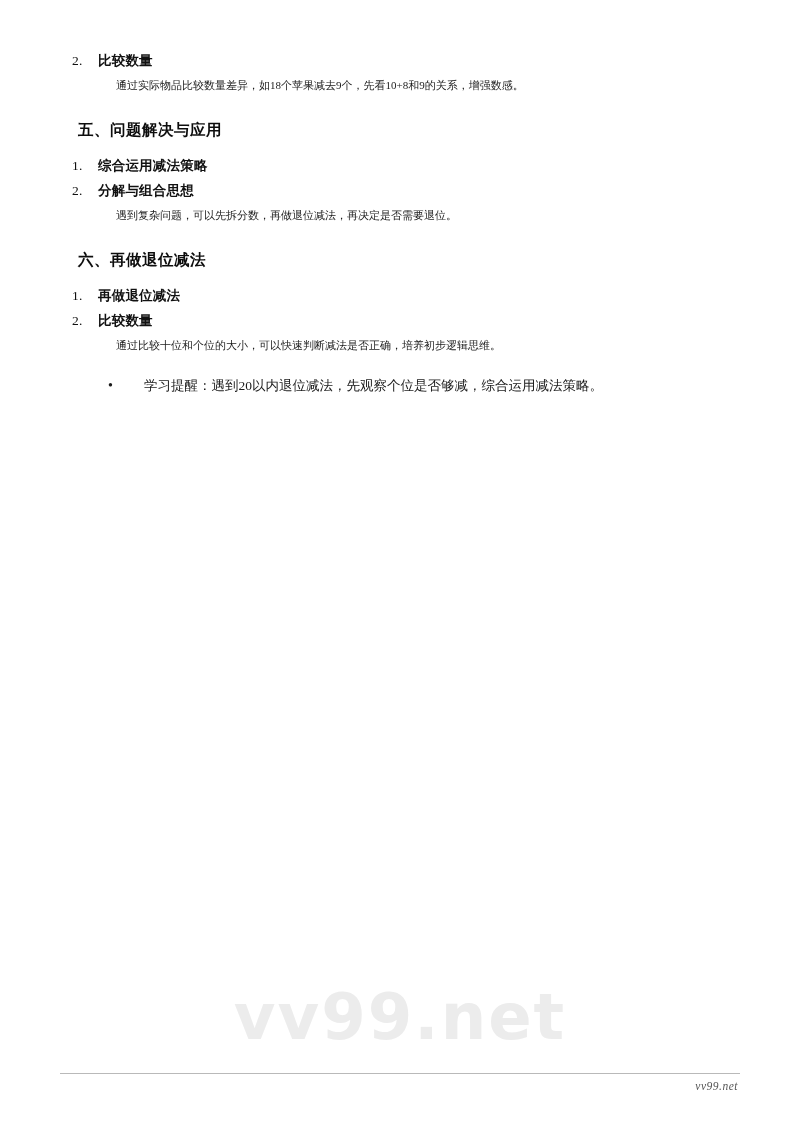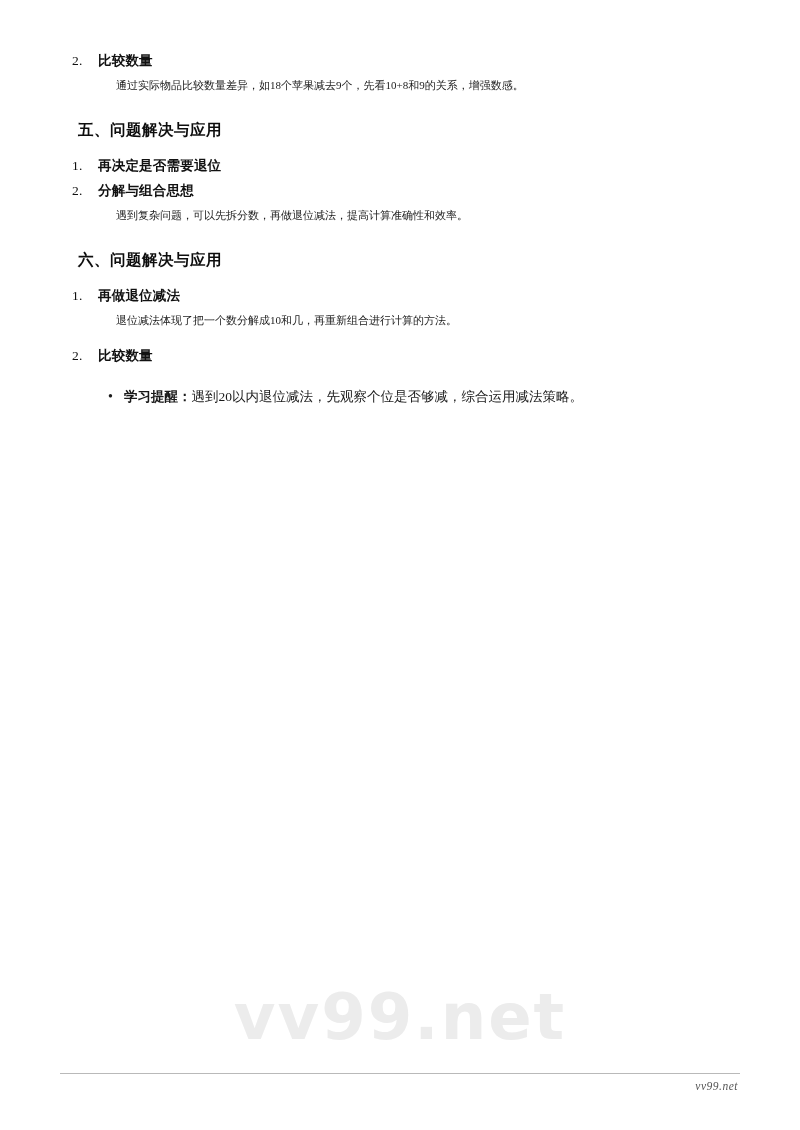--- a/index.html
+++ b/index.html
@@ -82,21 +82,22 @@
     font-size: 13.5px;
     line-height: 1.55;
   }
   .bullet-dot {
     flex: 0 0 16px;
     font-size: 14px;
     line-height: 1;
     color: #1a1a1a;
   }
   .bullet-text strong {
-    font-weight: bold;
+    font-weight: normal;
+    margin-left: 20px;
   }
 
   
   .watermark {
     position: absolute;
     left: 0;
     right: 0;
     top: 980px;
     text-align: center;
     font-family: "DejaVu Sans", "Liberation Sans", sans-serif;
@@ -142,45 +143,45 @@
       <span class="num">2.</span>
       <span class="txt">比较数量</span>
     </div>
 
     <p class="para">通过实际物品比较数量差异，如18个苹果减去9个，先看10+8和9的关系，增强数感。</p>
 
     <h2 class="section-head">五、问题解决与应用</h2>
 
     <div class="sub-head">
       <span class="num">1.</span>
-      <span class="txt">再决定是否需要退位</span>
+      <span class="txt">综合运用减法策略</span>
     </div>
 
 
     <div class="sub-head">
       <span class="num">2.</span>
       <span class="txt">分解与组合思想</span>
     </div>
 
-    <p class="para">遇到复杂问题，可以先拆分数，再做退位减法，提高计算准确性和效率。</p>
+    <p class="para">遇到复杂问题，可以先拆分数，再做退位减法，再决定是否需要退位。</p>
 
-    <h2 class="section-head">六、问题解决与应用</h2>
+    <h2 class="section-head">六、再做退位减法</h2>
 
     <div class="sub-head">
       <span class="num">1.</span>
       <span class="txt">再做退位减法</span>
     </div>
 
-    <p class="para">退位减法体现了把一个数分解成10和几，再重新组合进行计算的方法。</p>
 
     <div class="sub-head">
       <span class="num">2.</span>
       <span class="txt">比较数量</span>
     </div>
 
+    <p class="para tight">通过比较十位和个位的大小，可以快速判断减法是否正确，培养初步逻辑思维。</p>
 
     <div class="bullet-row">
       <span class="bullet-dot">•</span>
       <span class="bullet-text"><strong>学习提醒：</strong><span>遇到20以内退位减法，先观察个位是否够减，综合运用减法策略。</span></span>
     </div>
 
   </div>
 
   <div class="footer-rule"></div>
   <div class="footer-text">vv99.net</div>

